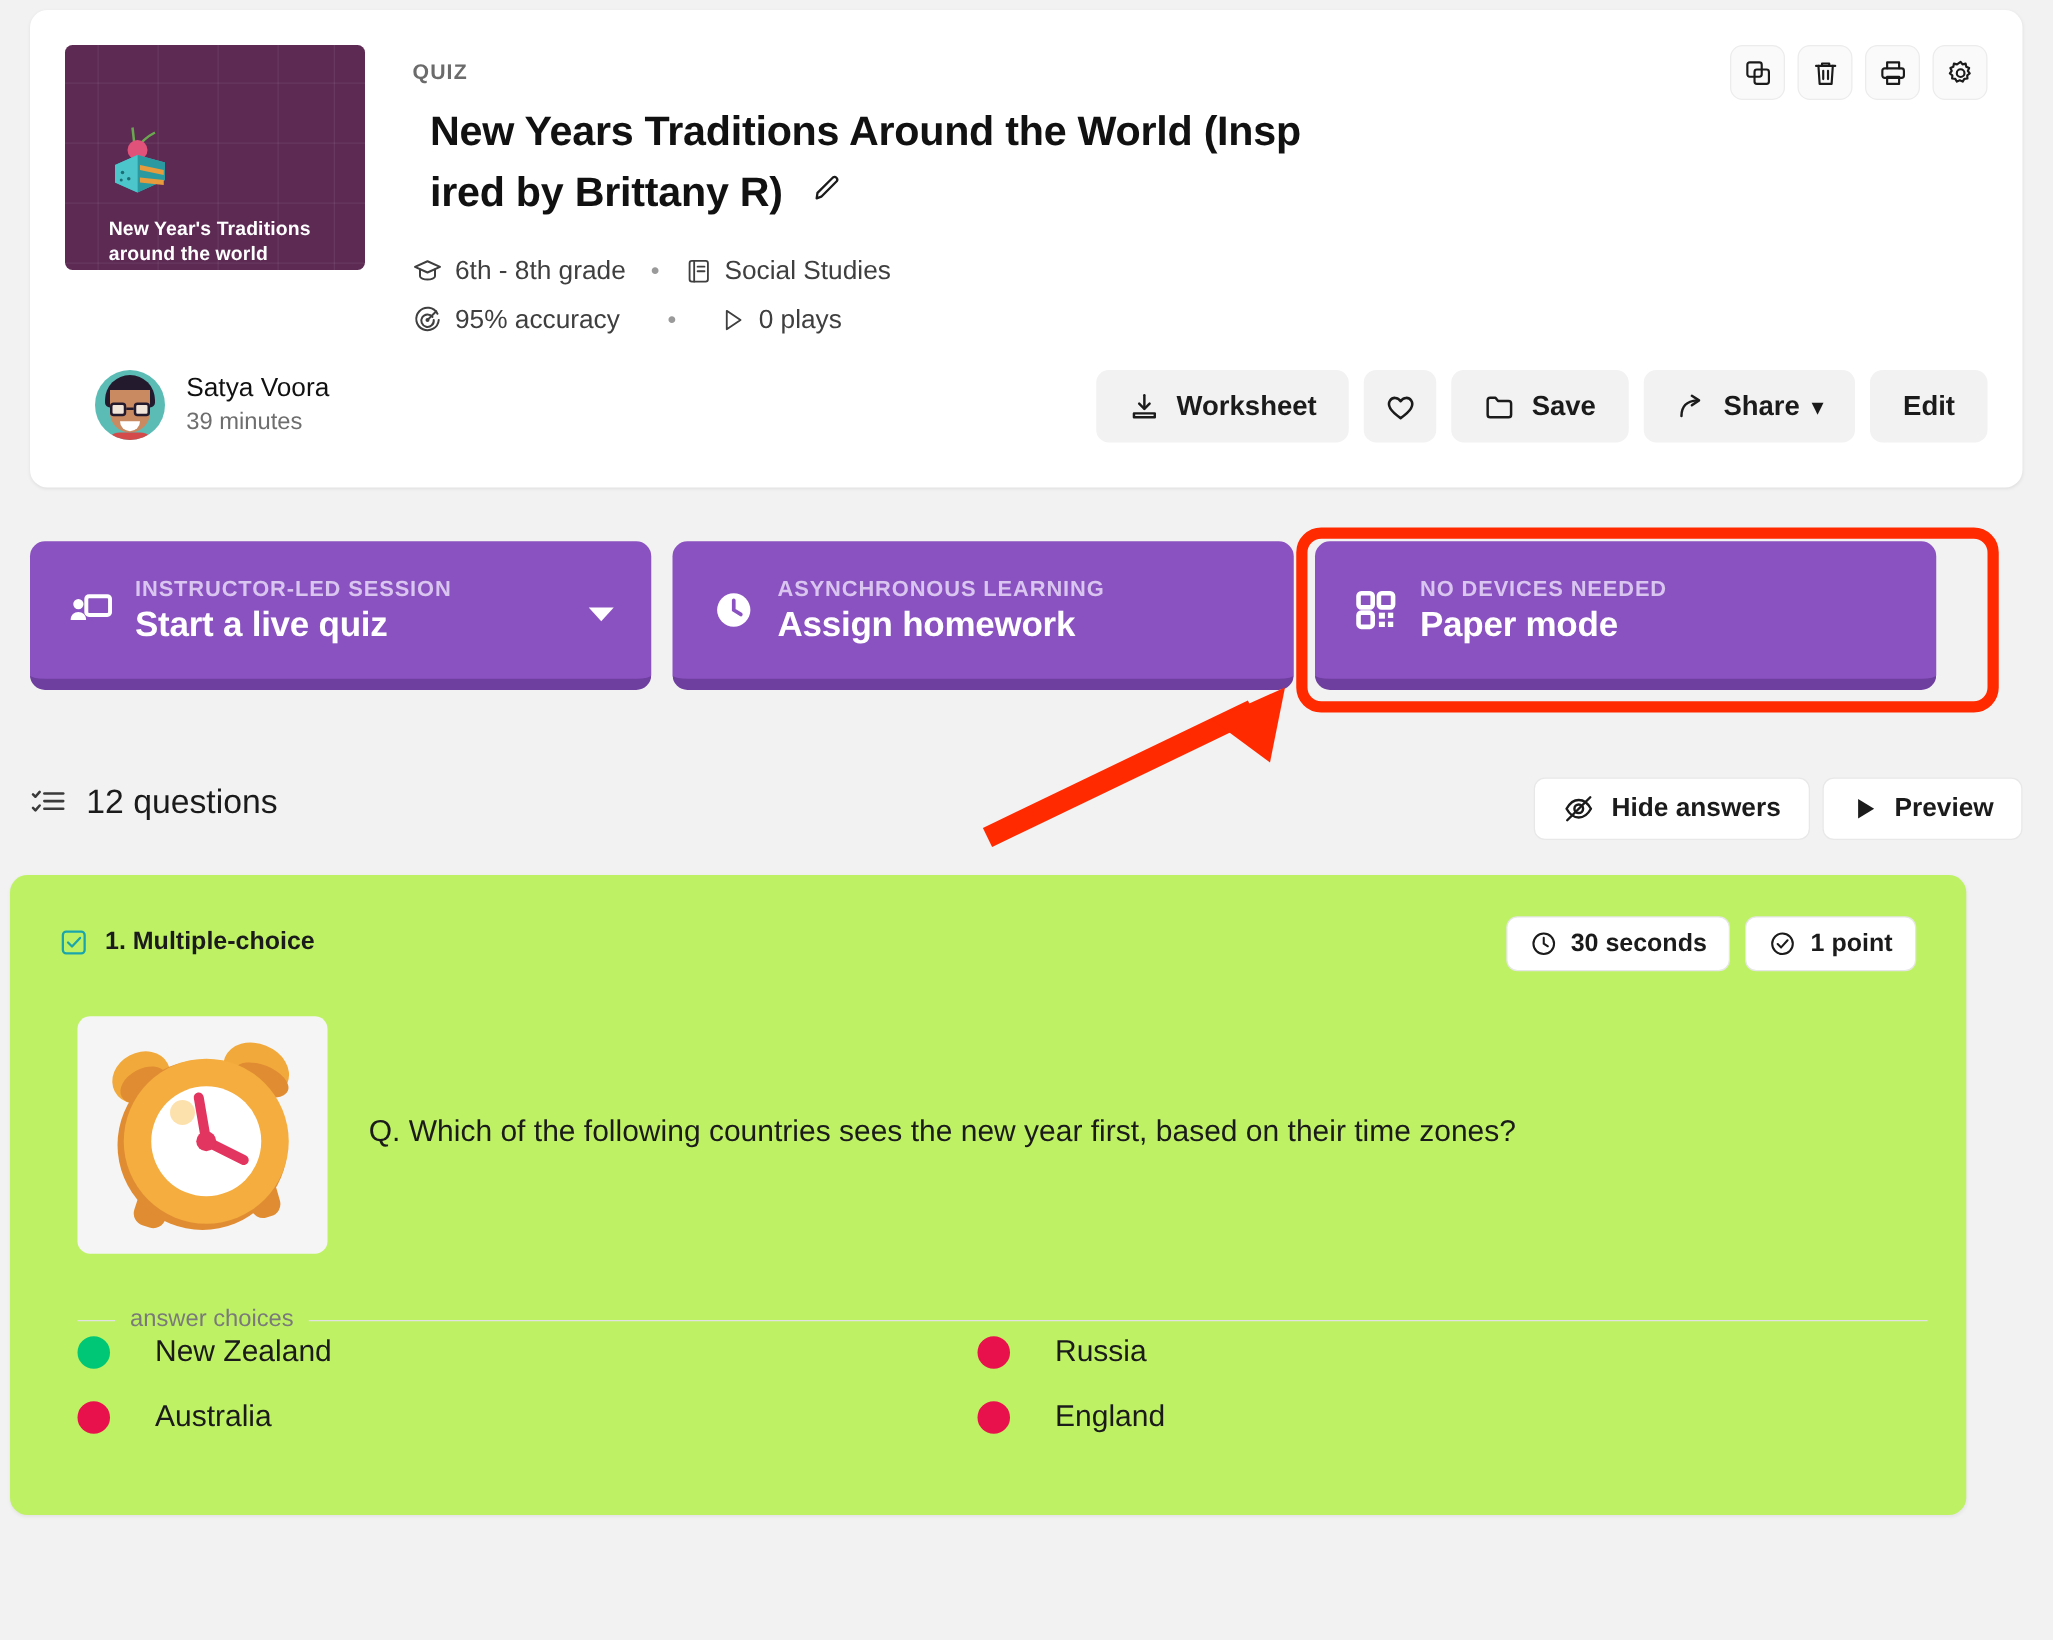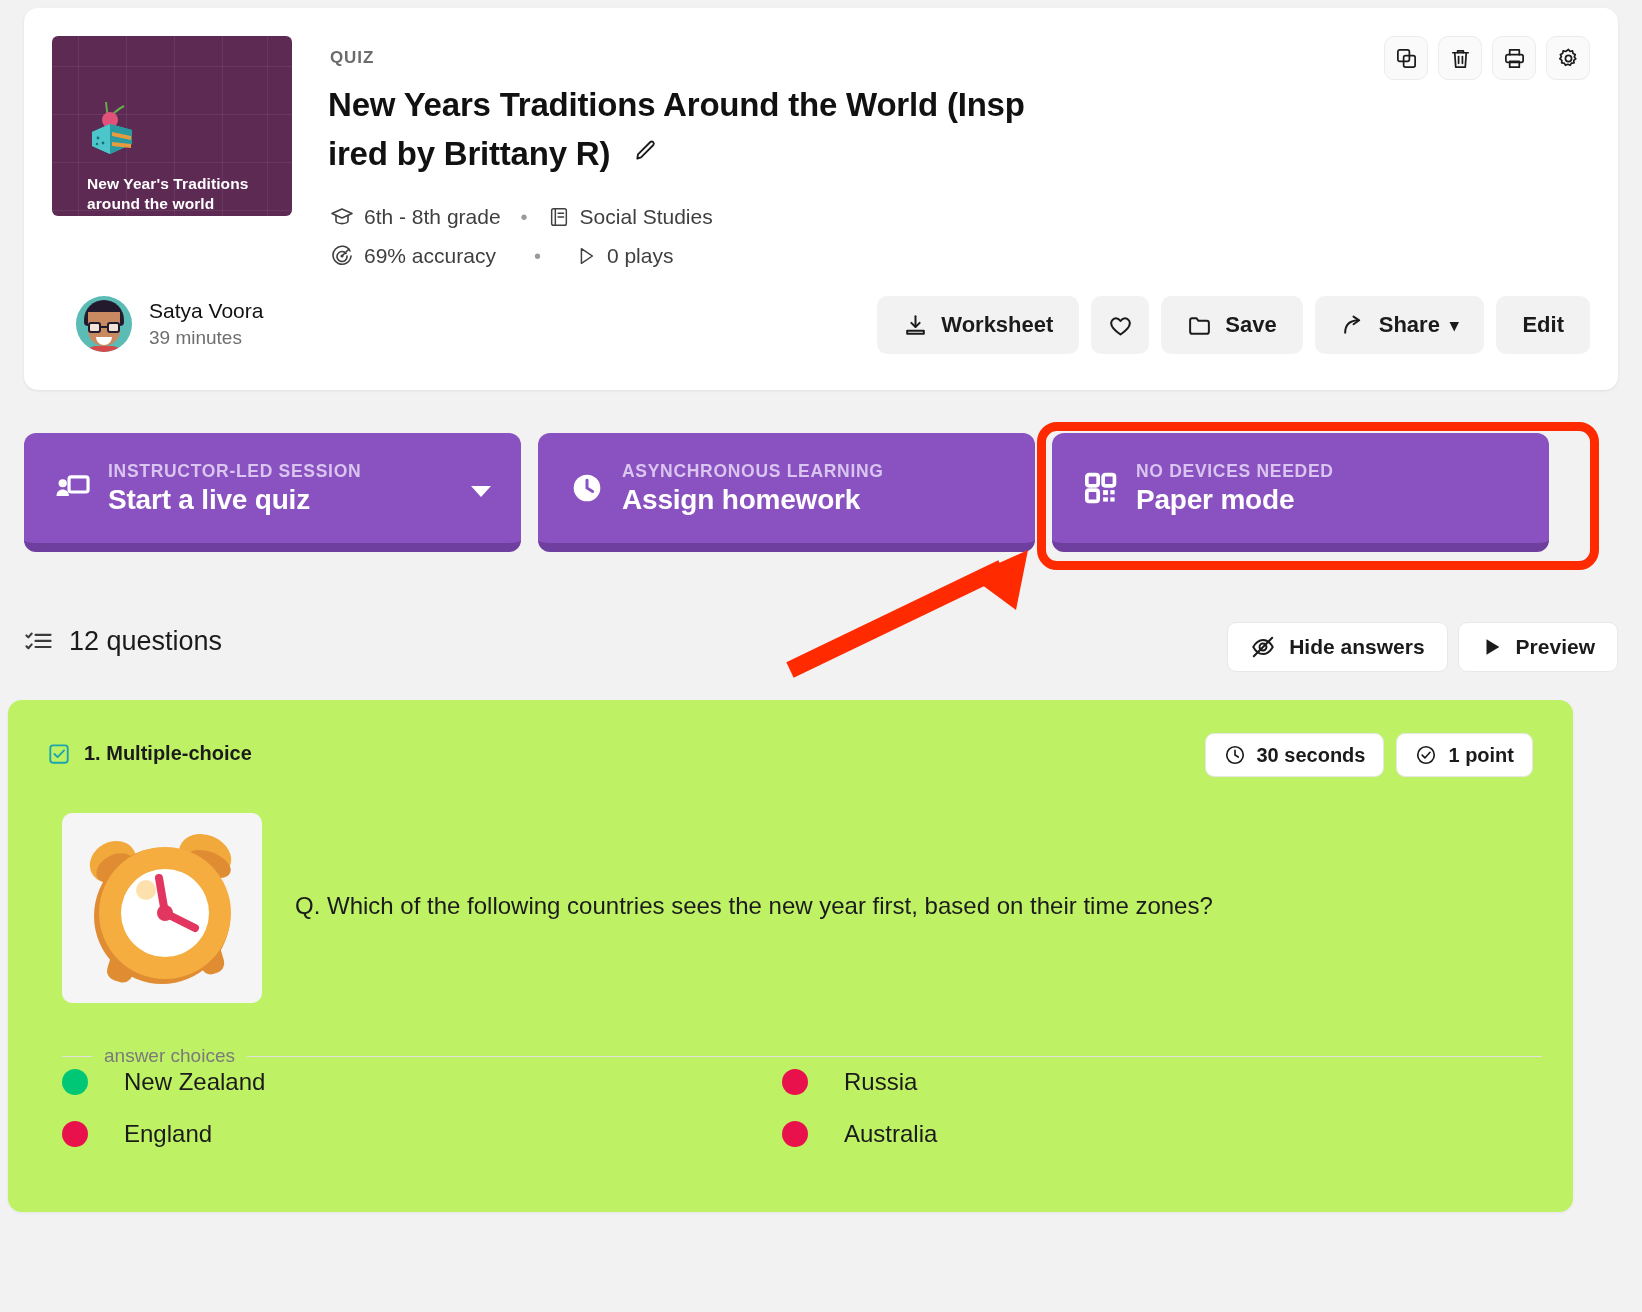--- a/index.html
+++ b/index.html
@@ -28,21 +28,21 @@
     position: absolute; left: 35px; top: 138px; width: 190px;
     color: #fff; font-size: 15.5px; font-weight: 700; line-height: 1.28;
     letter-spacing: .1px;
   }
 
   .kicker {
     position: absolute; left: 306px; top: 40px;
     font-size: 17px; font-weight: 700; letter-spacing: .9px; color: #6b6b6b;
   }
   .title {
-    position: absolute; left: 304px; top: 74px; width: 760px;
+    position: absolute; left: 320px; top: 74px; width: 760px;
     font-size: 33px; font-weight: 700; color: #111; line-height: 1.42;
     letter-spacing: -.2px;
   }
   .title-edit {
     display: inline-block; vertical-align: 2px; margin-left: 14px;
   }
   .meta-row {
     position: absolute; left: 306px; display: flex; align-items: center;
     color: #3f3f3f; font-size: 21px; gap: 10px;
   }
@@ -218,21 +218,21 @@
     </div>
 
     <div class="meta-row r2">
       <div class="meta-item">
         <svg width="24" height="24" viewBox="0 0 24 24" fill="none" stroke="#3f3f3f" stroke-width="1.6" stroke-linecap="round" stroke-linejoin="round">
           <path d="M20 7 A9 9 0 1 0 21 12"></path>
           <path d="M16 9.5 A5 5 0 1 0 17 12"></path>
           <circle cx="12" cy="12" r="1.6" fill="#3f3f3f" stroke="none"></circle>
           <path d="M12 12 L19 5"></path>
         </svg>
-        <span>69% accuracy</span>
+        <span>95% accuracy</span>
       </div>
       <span class="meta-sep" style="margin-left:28px;margin-right:24px">•</span>
       <div class="meta-item">
         <svg width="22" height="22" viewBox="0 0 24 24" fill="none" stroke="#3f3f3f" stroke-width="1.6" stroke-linejoin="round">
           <path d="M7 4 L19 12 L7 20 Z"></path>
         </svg>
         <span>0 plays</span>
       </div>
     </div>
 
@@ -463,22 +463,22 @@
       <div class="choice">
         <span class="dot" style="background:#00c775"></span>
         <span class="choice-label">New Zealand</span>
       </div>
       <div class="choice">
         <span class="dot" style="background:#e8114b"></span>
         <span class="choice-label">Russia</span>
       </div>
       <div class="choice">
         <span class="dot" style="background:#e8114b"></span>
-        <span class="choice-label">England</span>
+        <span class="choice-label">Australia</span>
       </div>
       <div class="choice">
         <span class="dot" style="background:#e8114b"></span>
-        <span class="choice-label">Australia</span>
+        <span class="choice-label">England</span>
       </div>
     </div>
   </div>
 
 </div>
 
 </body></html>

